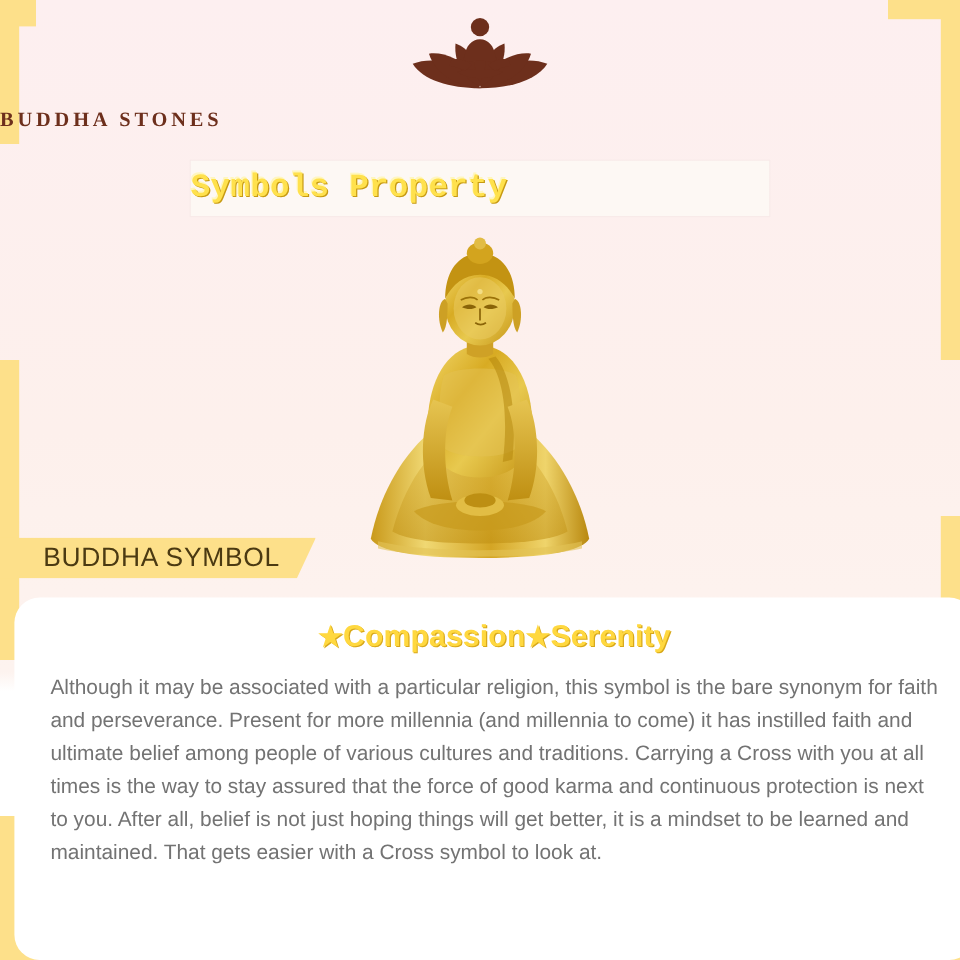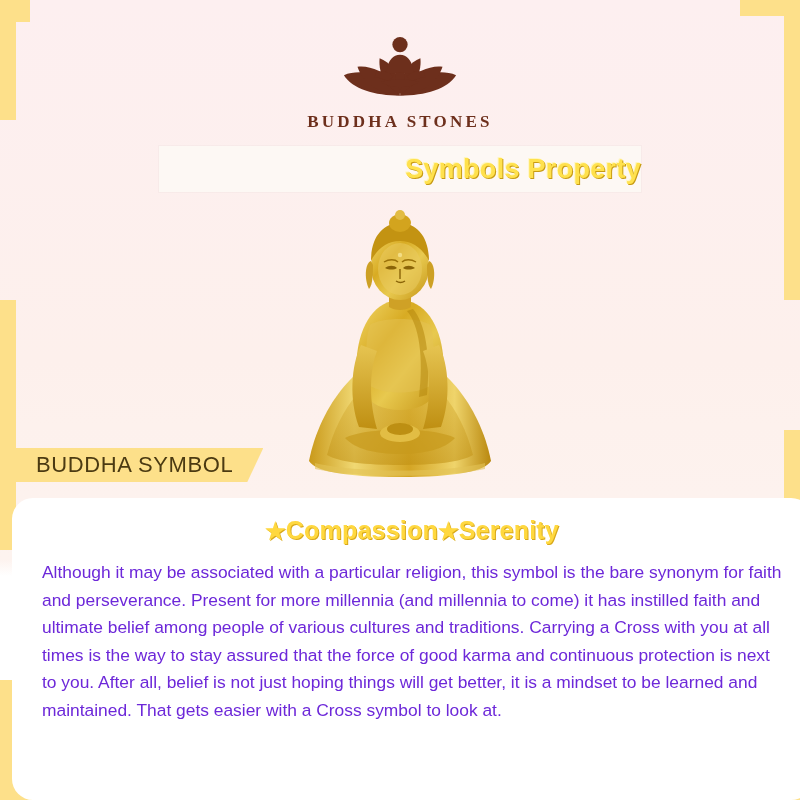--- a/index.html
+++ b/index.html
@@ -86,50 +86,49 @@
     right: 0;
     top: 430px;
     width: 16px;
     height: 200px;
   }
 
   
   .brand {
     position: relative;
     z-index: 3;
-    padding-top: 22px;
-    text-align: center;
   }
   .logo-mark {
     width: 170px;
     height: 86px;
     margin: 0 auto;
     display: block;
   }
   .brand-name {
     margin-top: 4px;
     font-size: 17px;
     letter-spacing: 3.2px;
     font-weight: bold;
     color: #6d2f1c;
     font-family: "Liberation Serif", serif;
   }
 
   
   .title-banner {
     position: relative;
     z-index: 3;
-    margin: 14px auto 0 auto;
+    margin: 24px auto 0 auto;
     width: 482px;
     height: 46px;
     background: #fdf8f4;
     box-shadow: 0 0 0 1px rgba(0,0,0,0.02);
     display: flex;
     align-items: center;
-    justify-content: flex-end;
+    justify-content: flex-start;
+    font-family: Liberation Mono, monospace;
   }
   .title-banner-text {
     font-size: 27px;
     font-weight: bold;
     color: #ffe14d;
     text-shadow: 1px 1px 0 #c79a13, -1px -1px 0 #fff6bf;
     letter-spacing: 0.3px;
   }
 
   
@@ -188,21 +187,21 @@
     letter-spacing: 0.2px;
   }
   .headline .star {
     font-size: 23px;
     color: #ffd83f;
   }
   .body-text {
     margin: 14px 30px 0 30px;
     font-size: 17.4px;
     line-height: 1.58;
-    color: #6d28d9;
+    color: #737373;
     text-align: left;
   }
 </style>
 </head>
 <body>
 
 <div class="page">
 
   <div class="ribbon ribbon-top-left"></div>
   <div class="ribbon ribbon-top-left2"></div>

